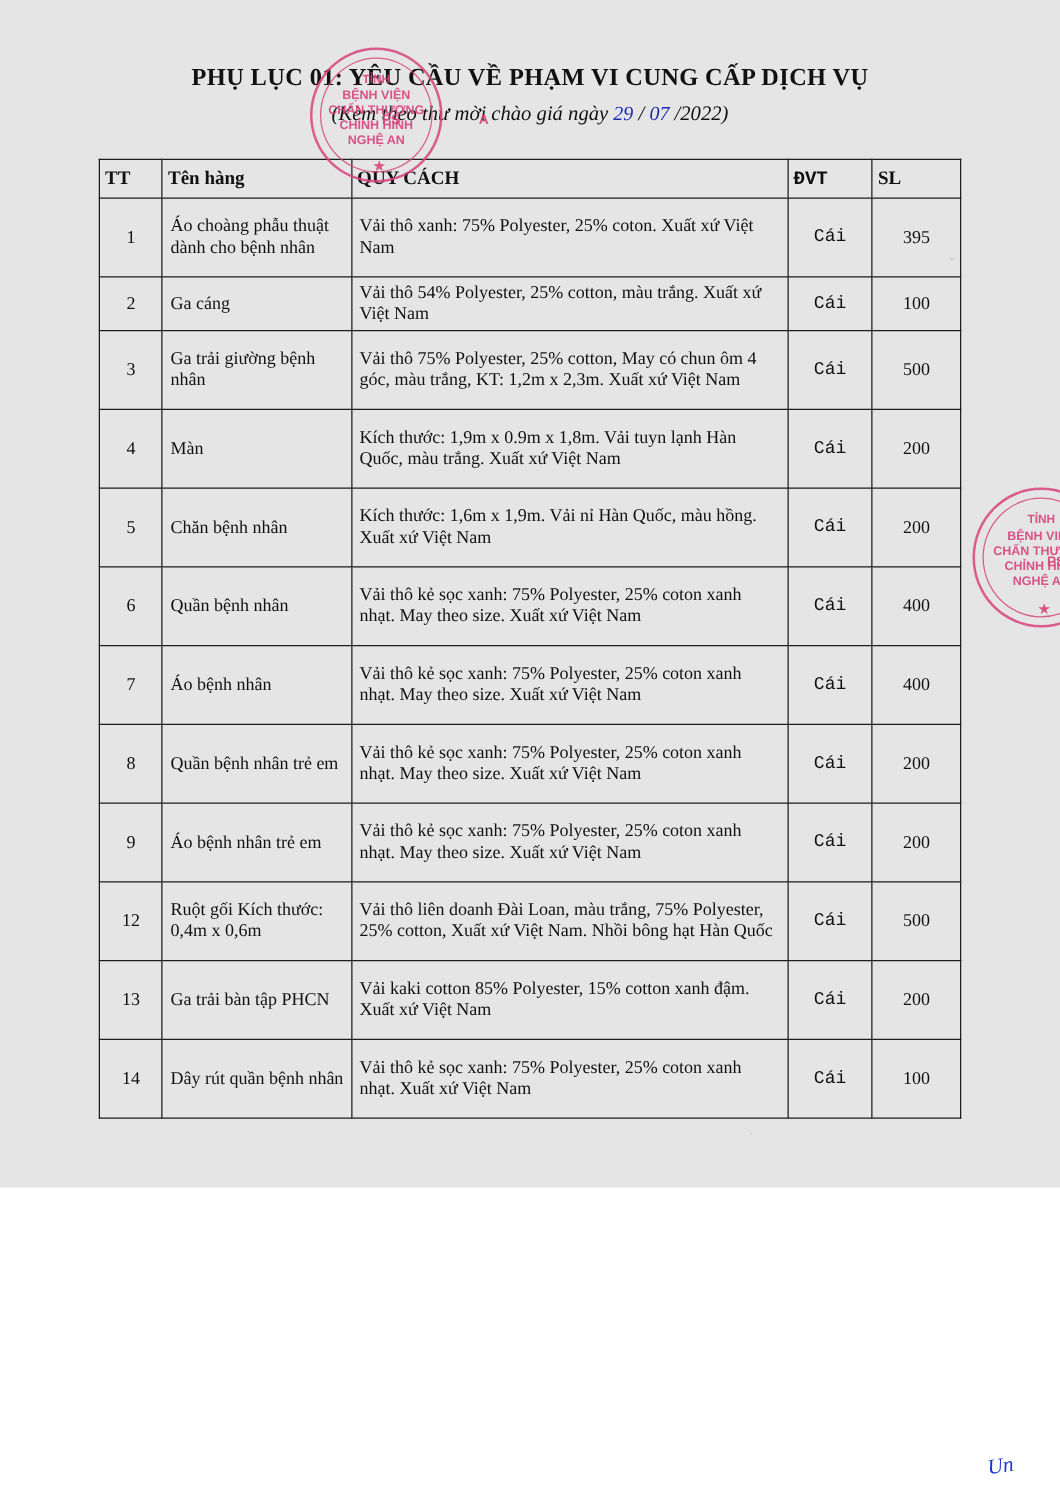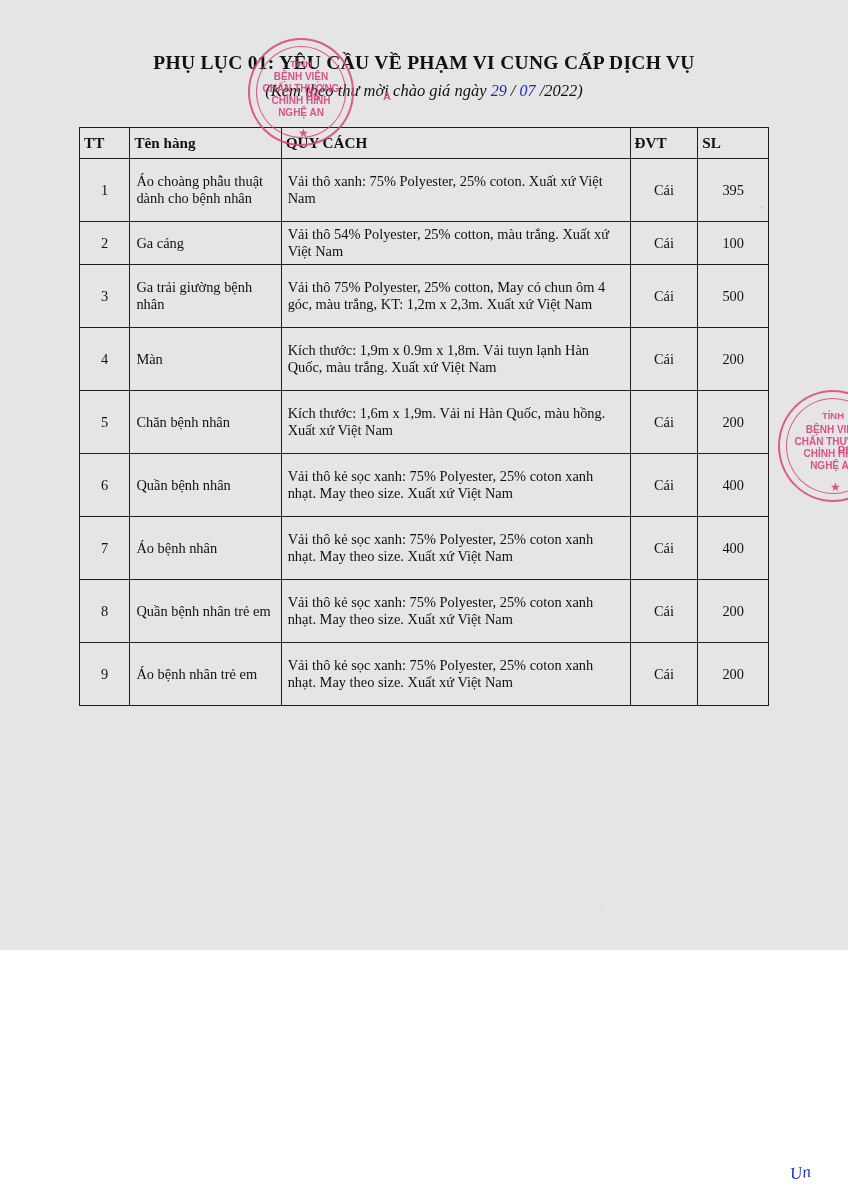--- a/index.html
+++ b/index.html
@@ -66,21 +66,21 @@
   table.main thead th {
     text-align: left;
     font-weight: bold;
     font-size: 15.2px;
     height: 24px;
     padding: 3px 4px;
   }
   .col-tt     { width: 40px;  text-align: center; }
   .col-name   { width: 150px; }
   .col-spec   { width: 370px; }
-  .col-unit   { width: 58px;  text-align: center; }
+  .col-unit   { width: 58px;  text-align: center; font-family: Liberation Mono, monospace; }
   .col-qty    { width: 62px;  text-align: center; }
 
   td.center { text-align: center; }
 
   .row-tall td { height: 54px; }
 
   
   .stamp {
     position: absolute;
     pointer-events: none;
@@ -241,20 +241,41 @@
         <td class="col-spec">Vải thô kẻ sọc xanh: 75% Polyester, 25% coton xanh nhạt. May theo size. Xuất xứ Việt Nam</td>
         <td class="col-unit center">Cái</td>
         <td class="col-qty center">200</td>
       </tr>
       <tr class="row-tall">
         <td class="col-tt center">9</td>
         <td class="col-name">Áo bệnh nhân trẻ em</td>
         <td class="col-spec">Vải thô kẻ sọc xanh: 75% Polyester, 25% coton xanh nhạt. May theo size. Xuất xứ Việt Nam</td>
         <td class="col-unit center">Cái</td>
         <td class="col-qty center">200</td>
+      </tr>
+      <tr class="row-tall">
+        <td class="col-tt center">12</td>
+        <td class="col-name">Ruột gối Kích thước: 0,4m x 0,6m</td>
+        <td class="col-spec">Vải thô liên doanh Đài Loan, màu trắng, 75% Polyester, 25% cotton, Xuất xứ Việt Nam. Nhồi bông hạt Hàn Quốc</td>
+        <td class="col-unit center">Cái</td>
+        <td class="col-qty center">500</td>
+      </tr>
+      <tr class="row-tall">
+        <td class="col-tt center">13</td>
+        <td class="col-name">Ga trải bàn tập PHCN</td>
+        <td class="col-spec">Vải kaki cotton 85% Polyester, 15%  cotton xanh đậm. Xuất xứ Việt Nam</td>
+        <td class="col-unit center">Cái</td>
+        <td class="col-qty center">200</td>
+      </tr>
+      <tr class="row-tall">
+        <td class="col-tt center">14</td>
+        <td class="col-name">Dây rút quần bệnh nhân</td>
+        <td class="col-spec">Vải thô kẻ sọc xanh: 75% Polyester, 25% coton xanh nhạt. Xuất xứ Việt Nam</td>
+        <td class="col-unit center">Cái</td>
+        <td class="col-qty center">100</td>
       </tr>
     </tbody>
   </table>
 
   <div class="stamp" id="stamp-top">
     <div class="ring outer"></div>
     <div class="ring inner"></div>
     <div class="txt l1">TỈNH</div>
     <div class="txt l2">BỆNH VIỆN</div>
     <div class="txt l3">CHẤN THƯƠNG</div>

